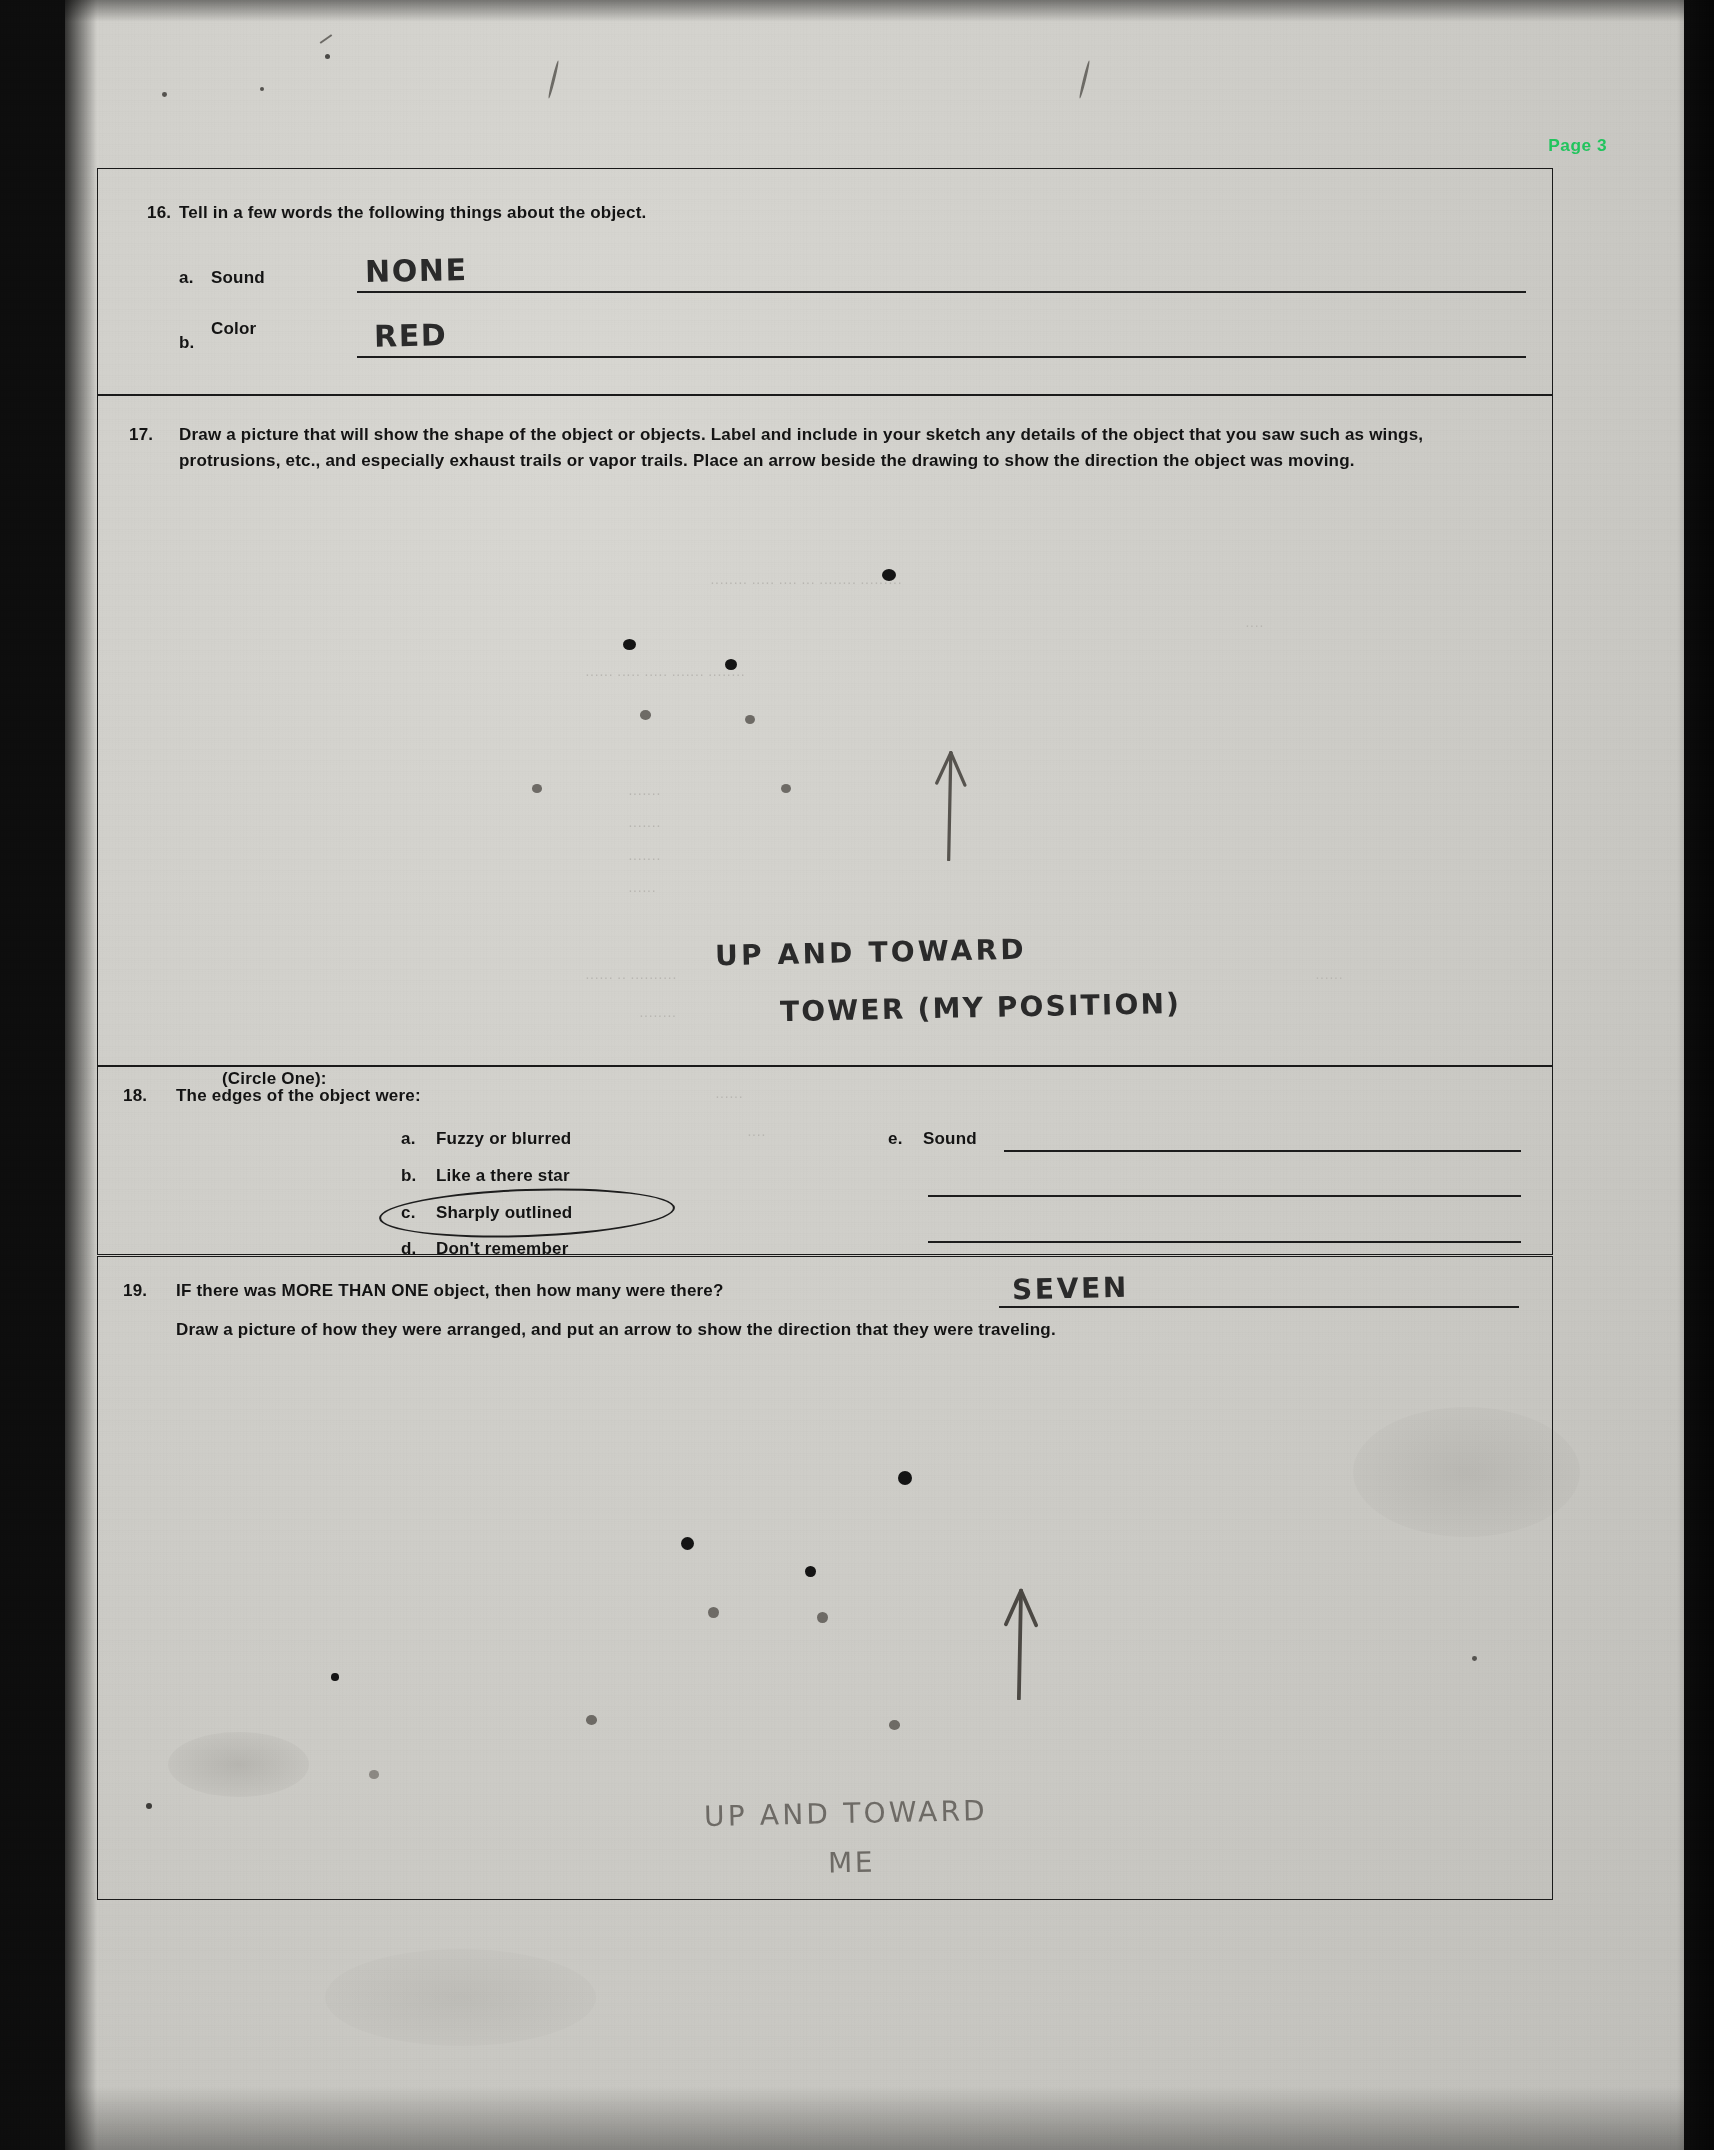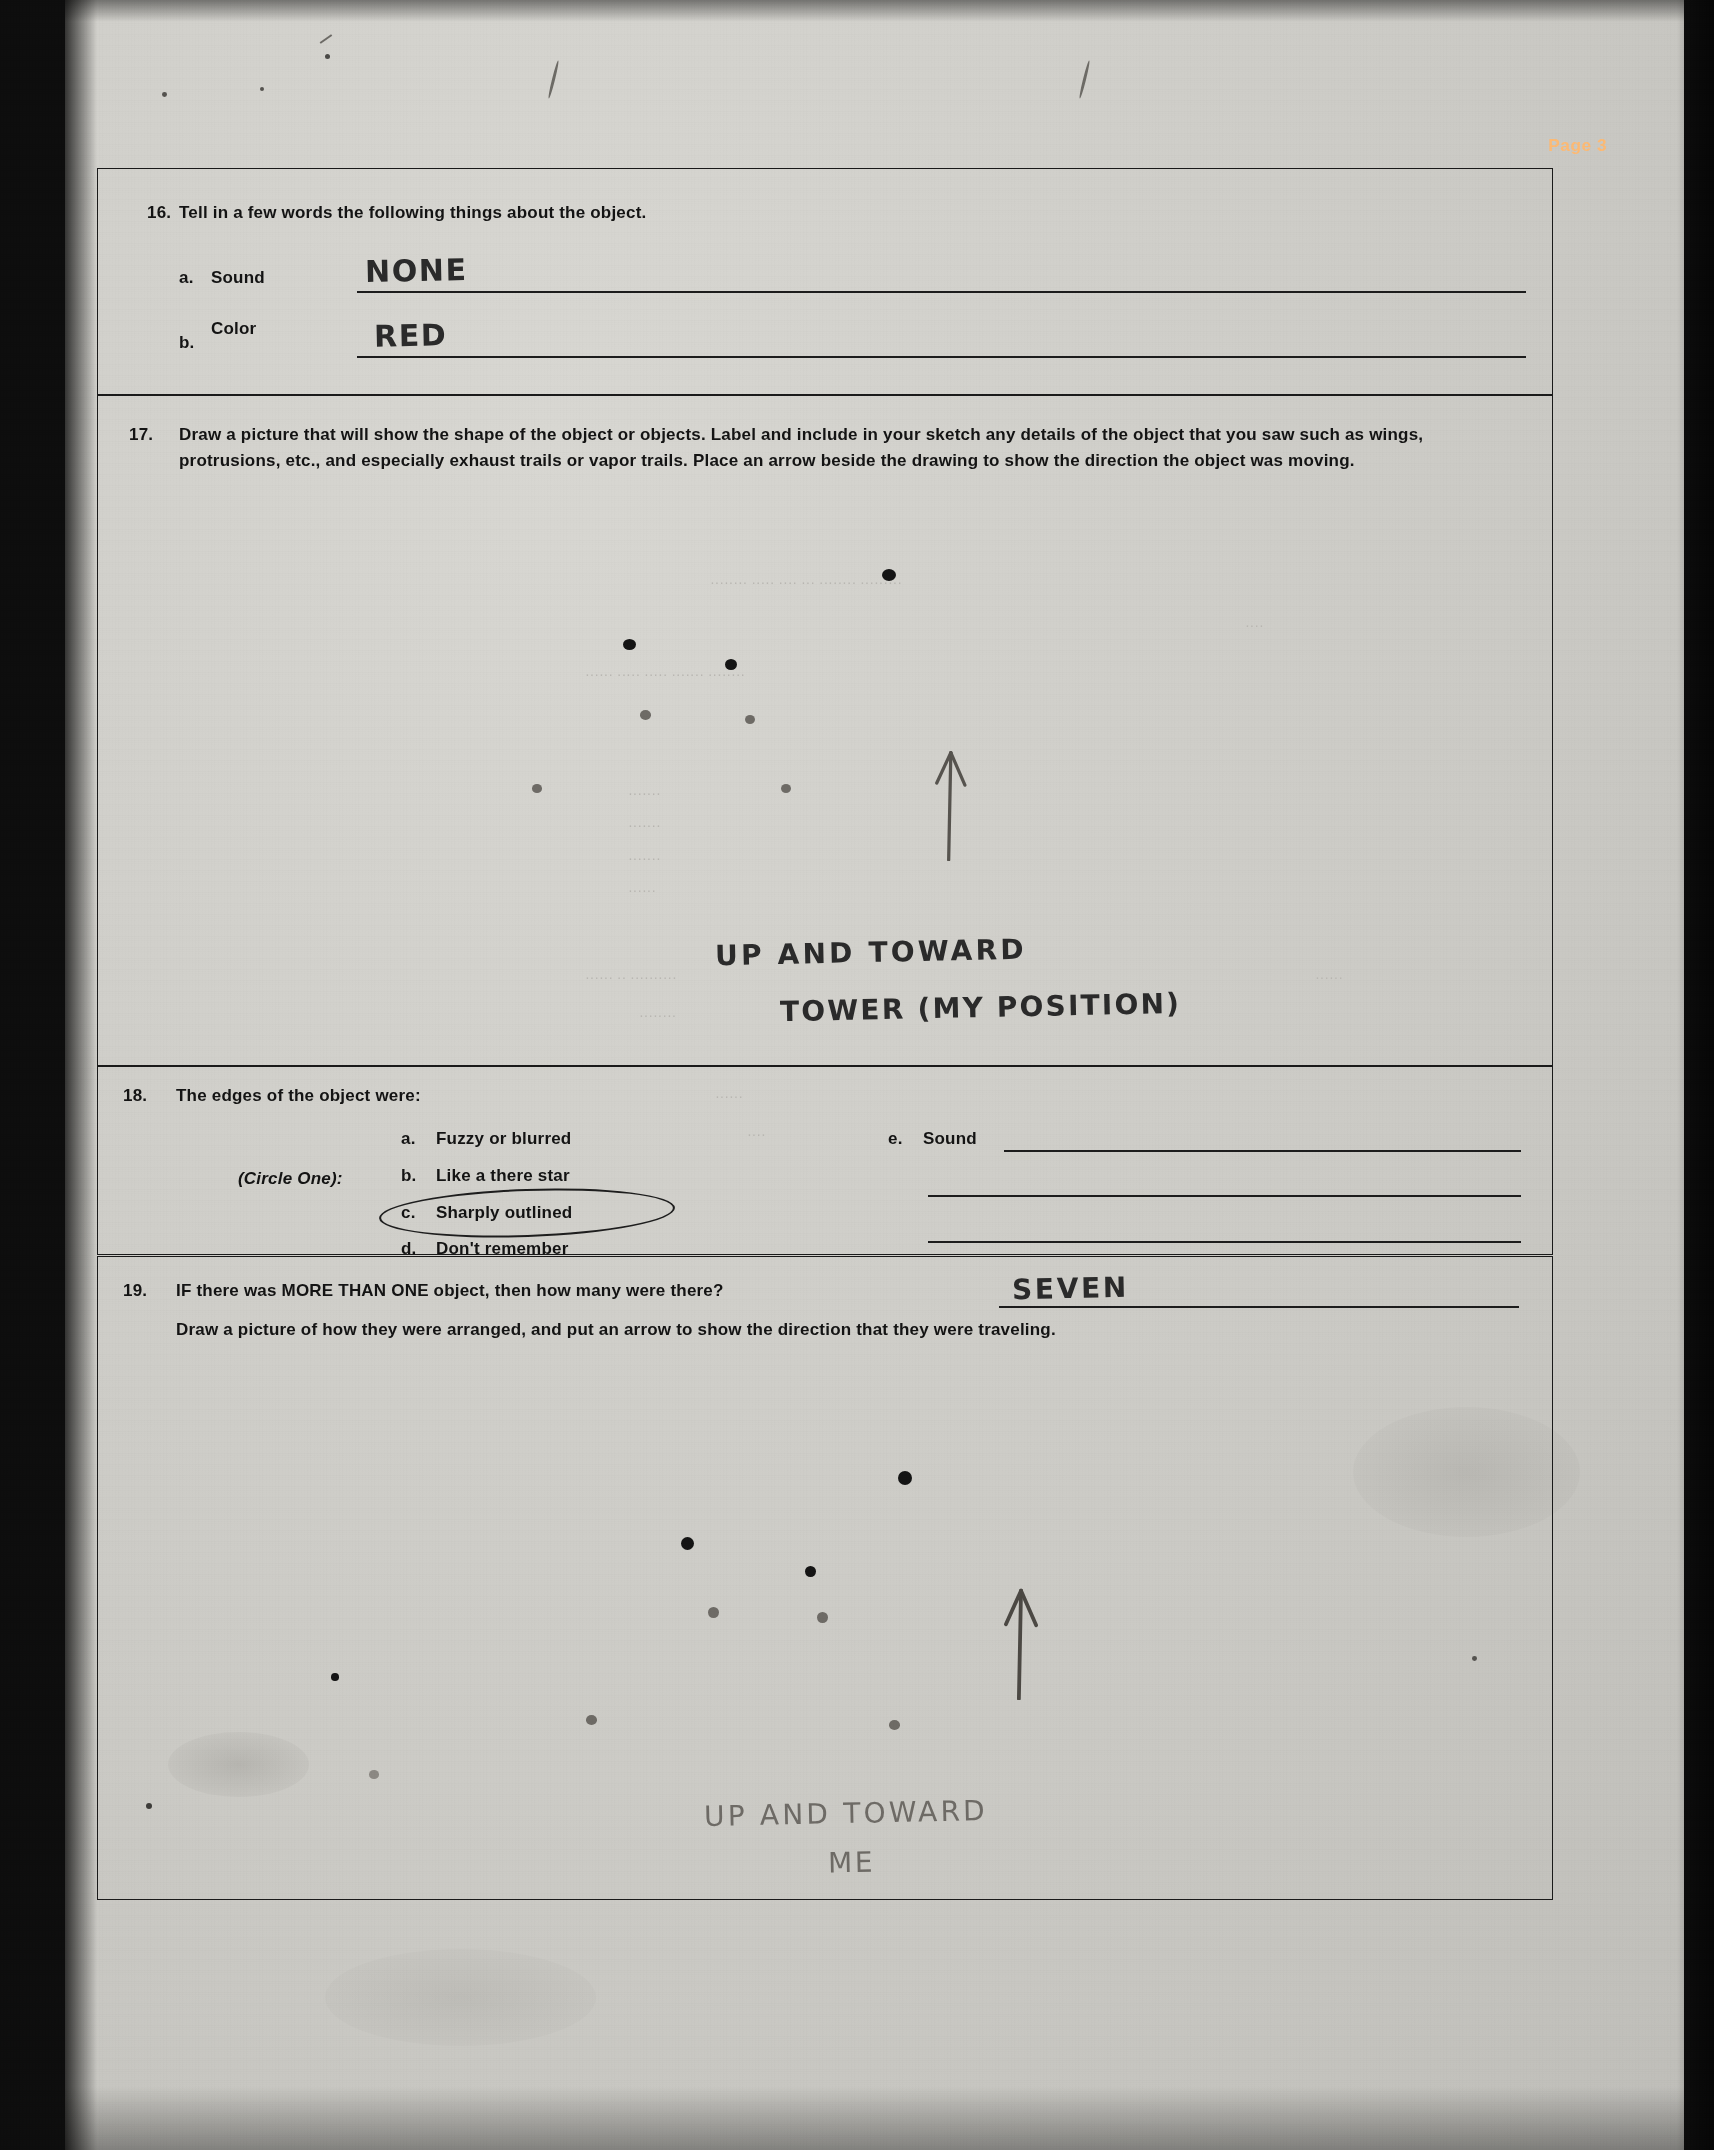--- a/index.html
+++ b/index.html
@@ -76,21 +76,21 @@
     position: absolute;
     border-radius: 50%;
     pointer-events: none;
   }
   .page-num {
     position: absolute;
     right: 108px;
     top: 135px;
     font-size: 17.3px;
     font-weight: bold;
-    color: #fdba74;
+    color: #22c55e;
     letter-spacing: 0.5px;
   }
 
   .box {
     position: absolute;
     border: 1.6px solid #1a1a1a;
     box-sizing: border-box;
   }
 
   .q-label {
@@ -224,21 +224,21 @@
   <path d="M66 40 L92 100" stroke="#57544f" stroke-width="6" fill="none" stroke-linecap="round"></path>
 </svg>
 
 <div class="hand" style="left:715px; top:936px; font-size:28px; letter-spacing:3.2px;">UP AND  TOWARD</div>
 <div class="hand" style="left:780px; top:991px; font-size:28px; letter-spacing:2.2px;">TOWER (MY POSITION)</div>
 
 <div class="box" style="left:97px; top:1066px; width:1456px; height:189px;"></div>
 <div class="q-label" style="left:123px; top:1083px;text-align:center;">18.</div>
 <div class="q-label" style="left:176px; top:1083px;">The edges of the object were:</div>
 
-<div class="q-label" style="left:222px; top:1166px; font-style:italic;margin-left:16px;">(Circle One):</div>
+<div class="q-label" style="left:222px; top:1066px; ">(Circle One):</div>
 
 <div class="q-label" style="left:401px; top:1126px;">a.</div>
 <div class="q-label" style="left:436px; top:1126px;">Fuzzy or blurred</div>
 
 <div class="q-label" style="left:401px; top:1163px;">b.</div>
 <div class="q-label" style="left:436px; top:1163px;">Like a there star</div>
 
 <div class="q-label" style="left:401px; top:1200px;">c.</div>
 <div class="q-label" style="left:436px; top:1200px;">Sharply outlined</div>
 <div class="circle-answer" style="left:379px; top:1189px; width:292px; height:44px;"></div>

